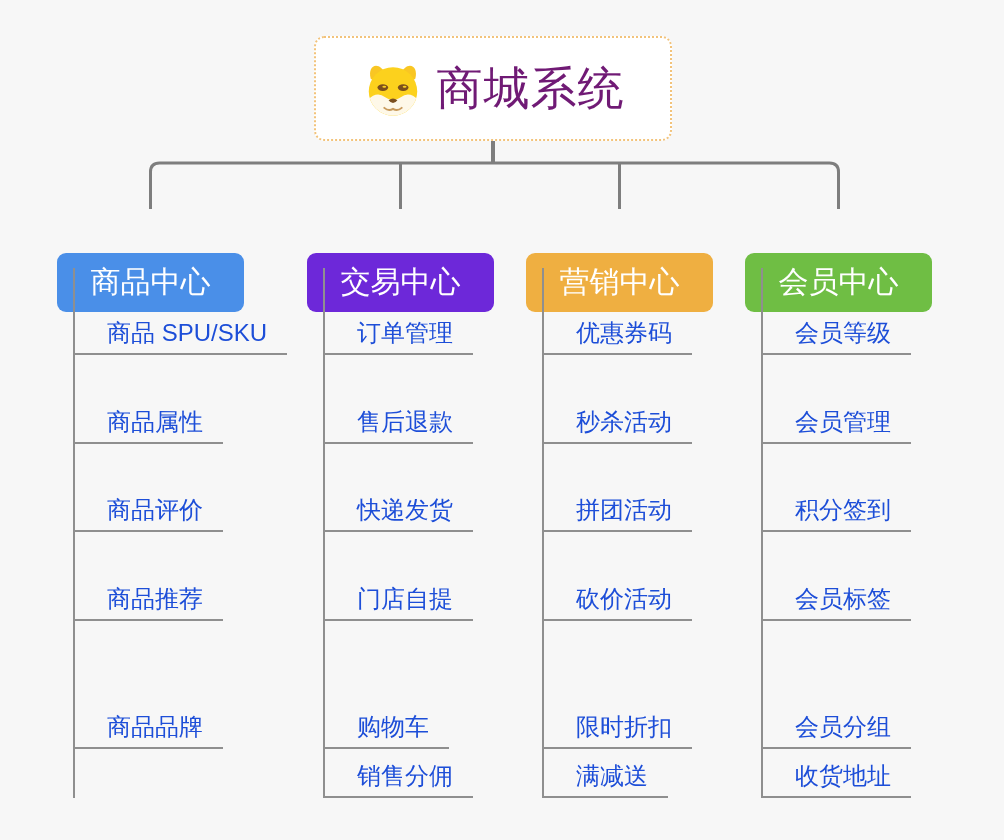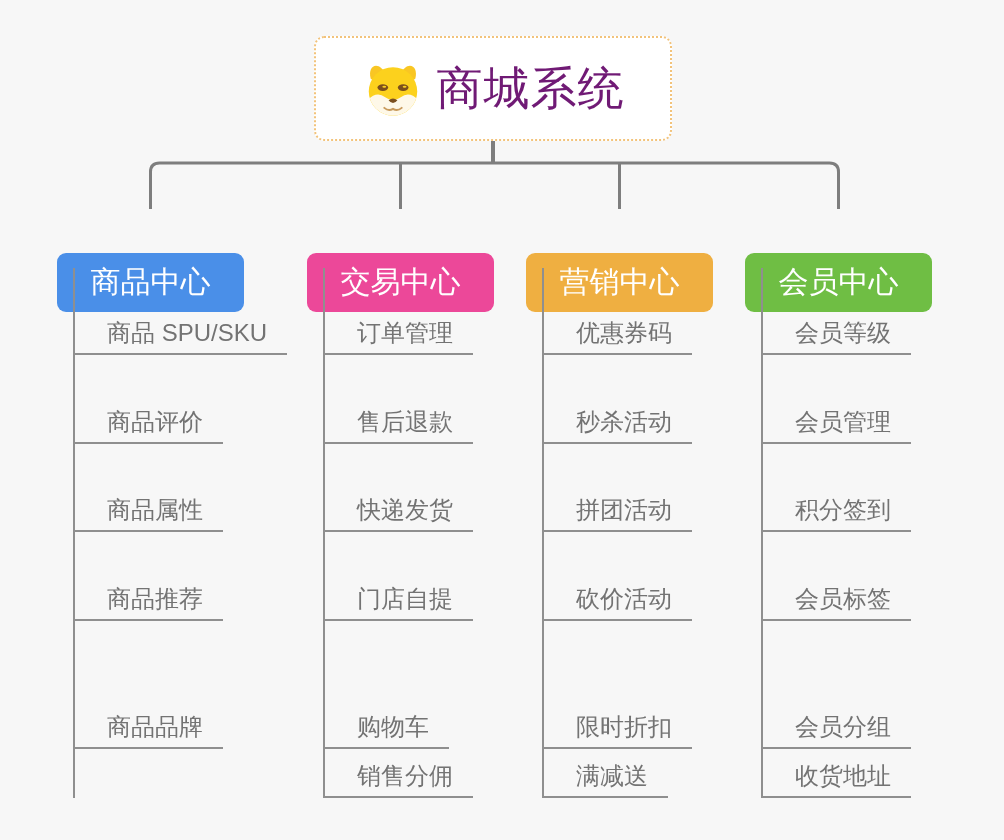--- a/index.html
+++ b/index.html
@@ -72,21 +72,21 @@
   .bc-2 { left: 542px; }
   .bc-3 { left: 761px; }
   .leaf {
     position: absolute;
     left: 0;
     width: max-content;
     padding: 0 20px 8px 32px;
     border-bottom: 2px solid #8f8f8f;
     font-size: 24px;
     line-height: 24px;
-    color: #737373;
+    color: #1d4ed8;
     white-space: nowrap;
     cursor: default;
   }
   .leaf:nth-child(1) { top: 53px; }
   .leaf:nth-child(2) { top: 142px; }
   .leaf:nth-child(3) { top: 230px; }
   .leaf:nth-child(4) { top: 319px; }
   .leaf:nth-child(5) { top: 408px; margin-top: 39px; }
   .leaf:nth-child(6) { top: 496px; }
 </style>
@@ -117,34 +117,34 @@
       <ellipse cx="44" cy="27.2" rx="2" ry="1.1" fill="#fcd11d"></ellipse>
       <path d="M27.5 41 Q32 37.5 36.5 41 Q32 47 27.5 41 Z" fill="#7b4f1d"></path>
       <path d="M23 49 Q27.5 53 32 50 Q36.5 53 41 49" stroke="#c89a5b" stroke-width="2" fill="none" stroke-linecap="round"></path>
     </svg>
     <span class="root-title">商城系统</span>
   </div>
 
   <div class="branch-header bh-0" style="background-color: rgb(74, 143, 232);">
     <span>商品中心</span>
   </div>
-  <div class="branch-header bh-1" style="background-color: #ec4899;">
+  <div class="branch-header bh-1" style="background-color: #6d28d9;">
     <span>交易中心</span>
   </div>
   <div class="branch-header bh-2" style="background-color: rgb(239, 175, 65);">
     <span>营销中心</span>
   </div>
   <div class="branch-header bh-3" style="background-color: rgb(111, 190, 68);">
     <span>会员中心</span>
   </div>
 
   <div class="branch-column bc-0">
     <div class="leaf">商品 SPU/SKU</div>
+    <div class="leaf">商品属性</div>
     <div class="leaf">商品评价</div>
-    <div class="leaf">商品属性</div>
     <div class="leaf">商品推荐</div>
     <div class="leaf">商品品牌</div>
   </div>
 
   <div class="branch-column bc-1">
     <div class="leaf">订单管理</div>
     <div class="leaf">售后退款</div>
     <div class="leaf">快递发货</div>
     <div class="leaf">门店自提</div>
     <div class="leaf">购物车</div>

